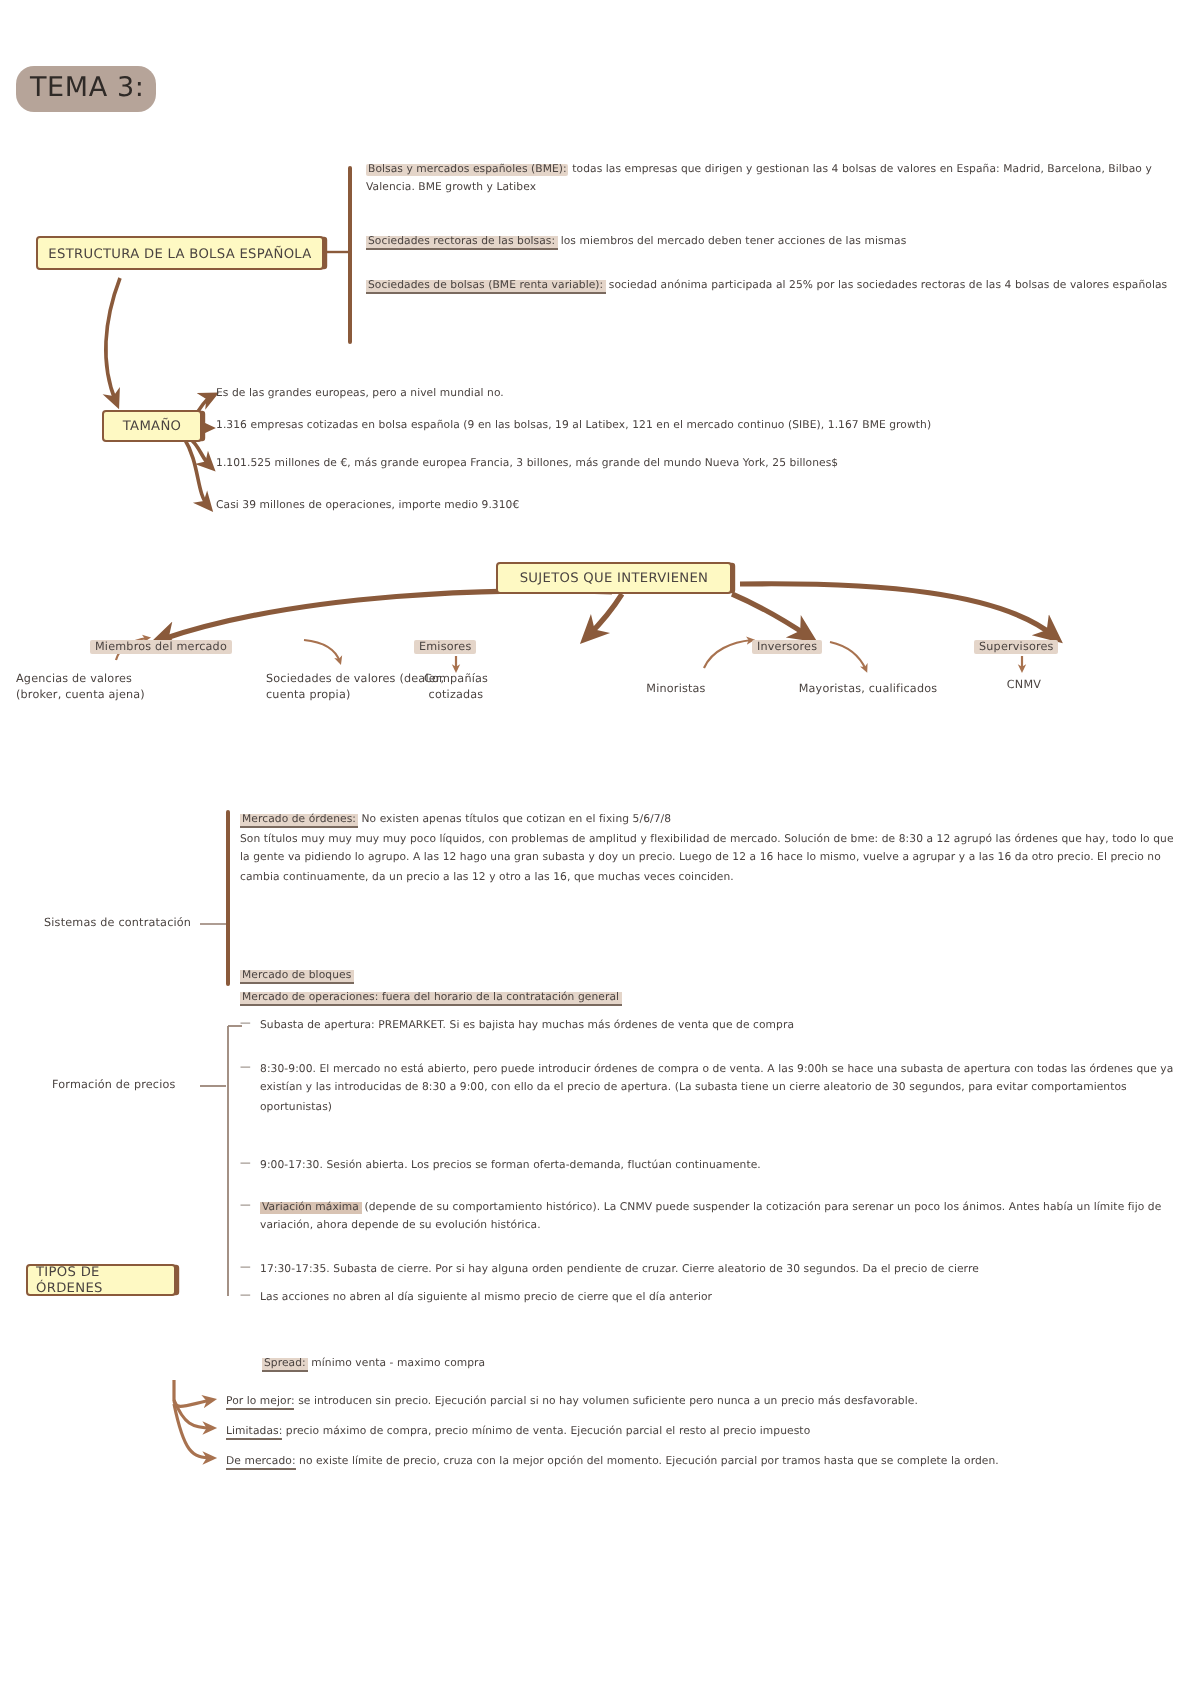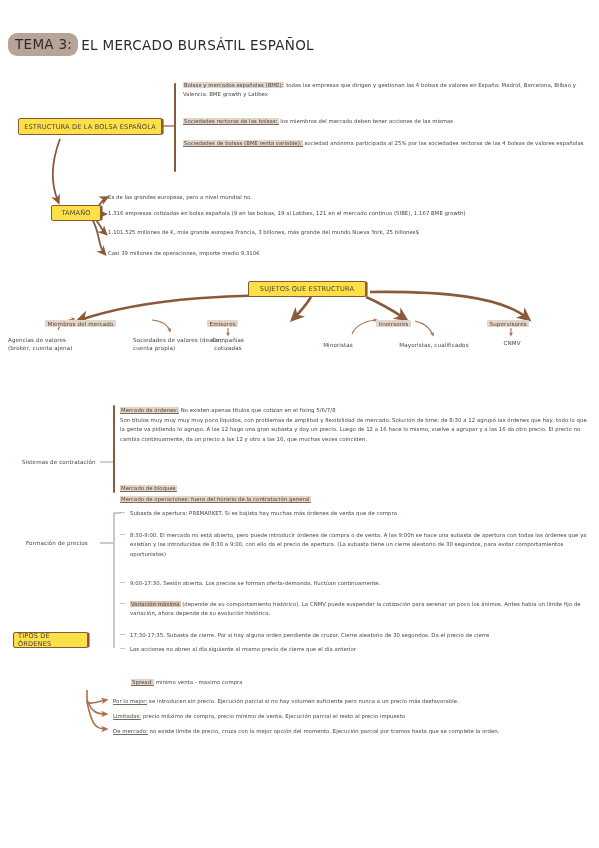--- a/index.html
+++ b/index.html
@@ -46,21 +46,21 @@
     color: #2f2a27;
     letter-spacing: 0.3px;
     margin-left: 3px;
   }
 
   
   .box {
     position: absolute;
     border: 1.6px solid #8a5a3b;
     border-radius: 2px;
-    background: #fde047;
+    background: #fef9c3;
     font-size: 6.6px;
     color: #4a4340;
     letter-spacing: 0.15px;
     display: flex;
     align-items: center;
     justify-content: center;
     padding: 2px 4px;
     box-sizing: border-box;
   }
   .box.double {
@@ -189,21 +189,20 @@
     <path d="M114,513 L121,513" stroke="#9a8578" stroke-width="0.9" fill="none"></path>
     <path d="M100,543 L113,543" stroke="#9a8578" stroke-width="0.9" fill="none"></path>
 
     <path d="M87,690 L87,700 C87,706 95,702 106,700" stroke="#a8724f" stroke-width="1.6" fill="none" marker-end="url(#ahs)"></path>
     <path d="M87,700 C92,712 96,714 106,714" stroke="#a8724f" stroke-width="1.6" fill="none" marker-end="url(#ahs)"></path>
     <path d="M87,702 C92,726 96,729 106,729" stroke="#a8724f" stroke-width="1.6" fill="none" marker-end="url(#ahs)"></path>
   </svg>
 
   <div class="title-wrap">
     <span class="title-chip">TEMA 3:</span>
-    <span class="title-rest">EL MERCADO BURSÁTIL ESPAÑOL</span>
   </div>
 
   <div class="box double" style="left:18px; top:118px; width:144px; height:17px;">
     <span>ESTRUCTURA DE LA BOLSA ESPAÑOLA</span>
   </div>
 
   <div class="para" style="left:183px; top:81px; width:404px;">
     <span class="hl">Bolsas y mercados españoles (BME):</span><span> todas las empresas que dirigen y gestionan las 4 bolsas de valores en España: Madrid, Barcelona, Bilbao y Valencia. BME growth y Latibex</span>
   </div>
 
@@ -226,21 +225,21 @@
     <span>1.316 empresas cotizadas en bolsa española (9 en las bolsas, 19 al Latibex, 121 en el mercado continuo (SIBE), 1.167 BME growth)</span>
   </div>
   <div class="para" style="left:108px; top:228px; width:470px;">
     <span>1.101.525 millones de €, más grande europea Francia, 3 billones, más grande del mundo Nueva York, 25 billones$</span>
   </div>
   <div class="para" style="left:108px; top:249px; width:470px;">
     <span>Casi 39 millones de operaciones, importe medio 9.310€</span>
   </div>
 
   <div class="box double" style="left:248px; top:281px; width:118px; height:16px;">
-    <span>SUJETOS QUE ESTRUCTURA</span>
+    <span>SUJETOS QUE INTERVIENEN</span>
   </div>
 
   <div class="node-chip" style="left:45px; top:320px;">Miembros del mercado</div>
   <div class="node-chip" style="left:207px; top:320px;">Emisores</div>
   <div class="node-chip" style="left:376px; top:320px;">Inversores</div>
   <div class="node-chip" style="left:487px; top:320px;">Supervisores</div>
 
   <div class="node-label" style="left:8px; top:336px; width:78px; text-align:left;">Agencias de valores (broker, cuenta ajena)</div>
   <div class="node-label" style="left:133px; top:336px; width:90px; text-align:left;">Sociedades de valores (dealer, cuenta propia)</div>
 

